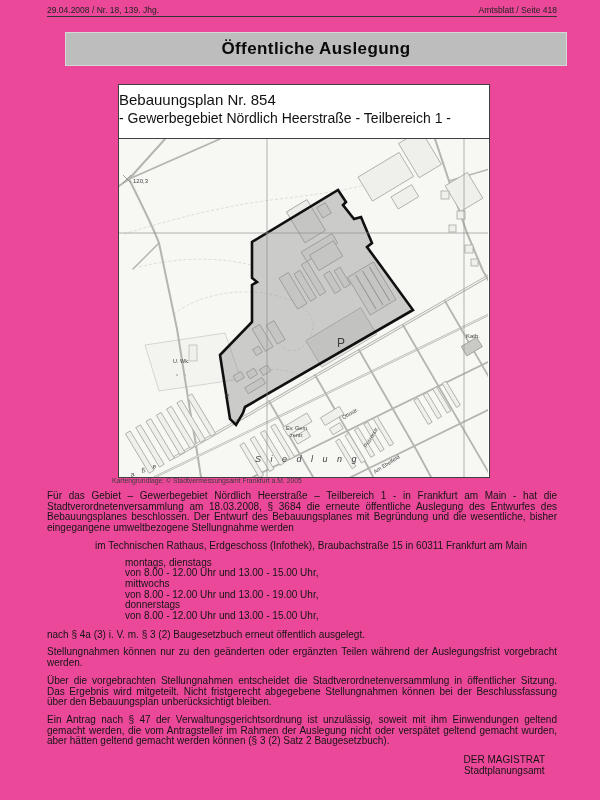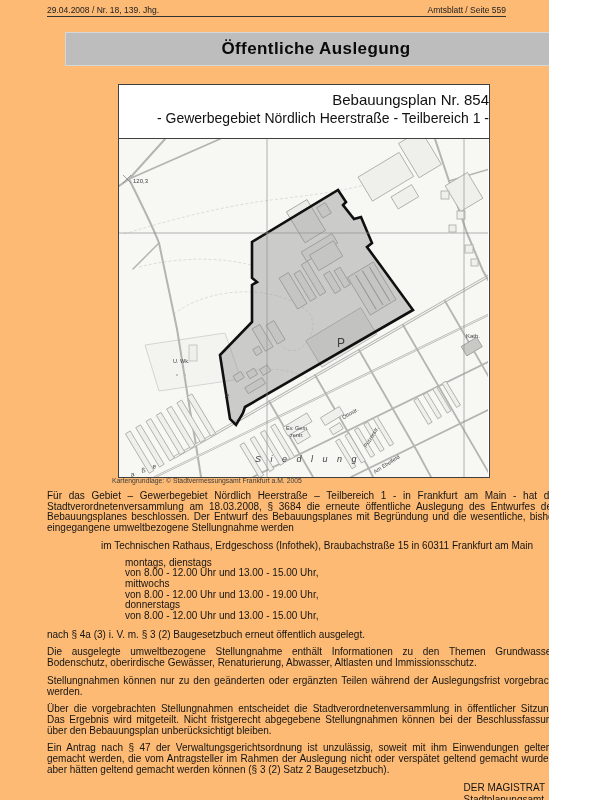--- a/index.html
+++ b/index.html
@@ -1,58 +1,58 @@
 <!DOCTYPE html>
 <html><head>
 <meta charset="utf-8">
 <style>
   html,body{margin:0;padding:0;background:#ffffff;}
-  .page{position:relative;width:549px;height:800px;background:#fdba74;overflow:hidden;
+  .page{position:relative;width:600px;height:800px;background:#ec4899;overflow:hidden;
         font-family:"Liberation Sans","DejaVu Sans",sans-serif;color:#141414;}
   
   .hdr-left{position:absolute;left:47px;top:5px;font-size:8.5px;color:#222;}
   .hdr-right{position:absolute;right:43px;top:5px;font-size:8.5px;color:#222;}
   .hdr-rule{position:absolute;left:47px;right:43px;top:16px;height:1px;background:#333;}
   
   .banner{position:absolute;left:65px;top:32px;width:502px;height:34px;background:#bdbdbd;
           border:1px solid #d7d7d7;box-sizing:border-box;display:flex;align-items:center;justify-content:center;}
   .banner span{font-size:17px;font-weight:bold;letter-spacing:.4px;color:#0a0a0a;}
   
   .plan-box{position:absolute;left:118px;top:84px;width:372px;border:1.5px solid #404040;box-sizing:border-box;background:#fff;}
-  .plan-head{height:48px;border-bottom:1.5px solid #404040;text-align:right;padding-top:5px;box-sizing:content-box;}
+  .plan-head{height:48px;border-bottom:1.5px solid #404040;text-align:left;padding-top:5px;box-sizing:content-box;}
   .plan-title{font-size:15px;line-height:20px;color:#111;}
   .plan-subtitle{font-size:14px;line-height:16px;color:#111;}
   .map-wrap{display:block;}
   .credit{position:absolute;left:112px;top:477px;font-size:6.8px;color:#3c3c3c;}
   
   .content{position:absolute;left:47px;top:491px;width:510px;font-size:10px;line-height:10.7px;}
   .content p{margin:0 0 7px 0;text-align:justify;}
   .period{text-align:center;margin:0 0 8px 0;}
   .period b{font-weight:bold;}
-  .location{margin:0 0 6px 10px;padding-left:44px;}
+  .location{margin:0 0 6px 4px;padding-left:44px;}
   .schedule{margin:0 0 8px 78px;}
   .schedule .row{display:flex;flex-direction:column;}
   .schedule .day{width:152px;flex:none;}
-  .signature{width:fit-content;margin:6px 12px 0 auto;text-align:left;line-height:11.2px;}
+  .signature{width:fit-content;margin:6px 12px 0 auto;text-align:center;line-height:11.2px;}
   
   svg text{font-family:"Liberation Sans","DejaVu Sans",sans-serif;fill:#3f3f3f;}
   .rd{stroke:#b4b4b0;fill:none;stroke-linecap:round;stroke-linejoin:round;}
   .rdc{stroke:#f7f7f4;fill:none;stroke-linecap:round;}
   .bld{fill:#efefeb;stroke:#a9a9a5;stroke-width:.8;}
   .bldi{fill:#ececе8;fill:#ecece8;stroke:#a0a09c;stroke-width:.8;}
   .cont{stroke:#d5d5d0;fill:none;stroke-width:.8;stroke-dasharray:3 2;}
   .grid{stroke:#909090;stroke-width:.8;opacity:.85;}
 </style>
 </head>
 <body>
 
 <div class="page">
 
   <div class="hdr-left">29.04.2008 / Nr. 18, 139. Jhg.</div>
-  <div class="hdr-right">Amtsblatt / Seite 559</div>
+  <div class="hdr-right">Amtsblatt / Seite 418</div>
   <div class="hdr-rule"></div>
 
   <div class="banner">
     <span>Öffentliche Auslegung</span>
   </div>
 
   <div class="plan-box">
     <div class="plan-head">
       <div class="plan-title">Bebauungsplan Nr. 854</div>
       <div class="plan-subtitle">- Gewerbegebiet Nördlich Heerstraße - Teilbereich 1 -</div>
@@ -225,21 +225,20 @@
         <span class="day">mittwochs</span>
         <span class="time">von 8.00 - 12.00 Uhr und 13.00 - 19.00 Uhr,</span>
       </div>
       <div class="row">
         <span class="day">donnerstags</span>
         <span class="time">von 8.00 - 12.00 Uhr und 13.00 - 15.00 Uhr,</span>
       </div>
     </div>
 
     <p>nach § 4a (3) i. V. m. § 3 (2) Baugesetzbuch erneut öffentlich ausgelegt.</p>
-    <p>Die ausgelegte umweltbezogene Stellungnahme enthält Informationen zu den Themen Grundwasser, Bodenschutz, oberirdische Gewässer, Renaturierung, Abwasser, Altlasten und Immissionsschutz.</p>
     <p>Stellungnahmen können nur zu den geänderten oder ergänzten Teilen während der Auslegungsfrist vorgebracht werden.</p>
     <p>Über die vorgebrachten Stellungnahmen entscheidet die Stadtverordnetenversammlung in öffentlicher Sitzung. Das Ergebnis wird mitgeteilt. Nicht fristgerecht abgegebene Stellungnahmen können bei der Beschlussfassung über den Bebauungsplan unberücksichtigt bleiben.</p>
     <p>Ein Antrag nach § 47 der Verwaltungsgerichtsordnung ist unzulässig, soweit mit ihm Einwendungen geltend gemacht werden, die vom Antragsteller im Rahmen der Auslegung nicht oder verspätet geltend gemacht wurden, aber hätten geltend gemacht werden können (§ 3 (2) Satz 2 Baugesetzbuch).</p>
 
     <div class="signature">
       <div>DER MAGISTRAT</div>
       <div>Stadtplanungsamt</div>
     </div>
   </div>
 

